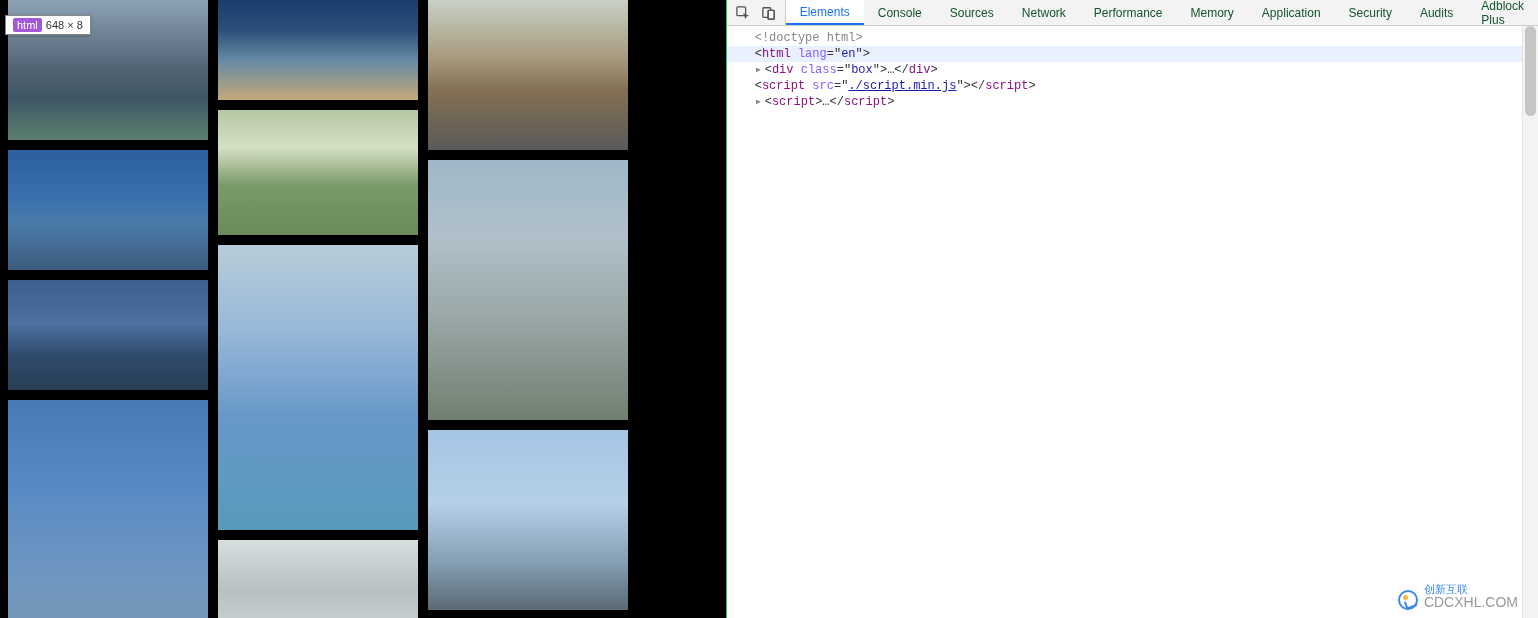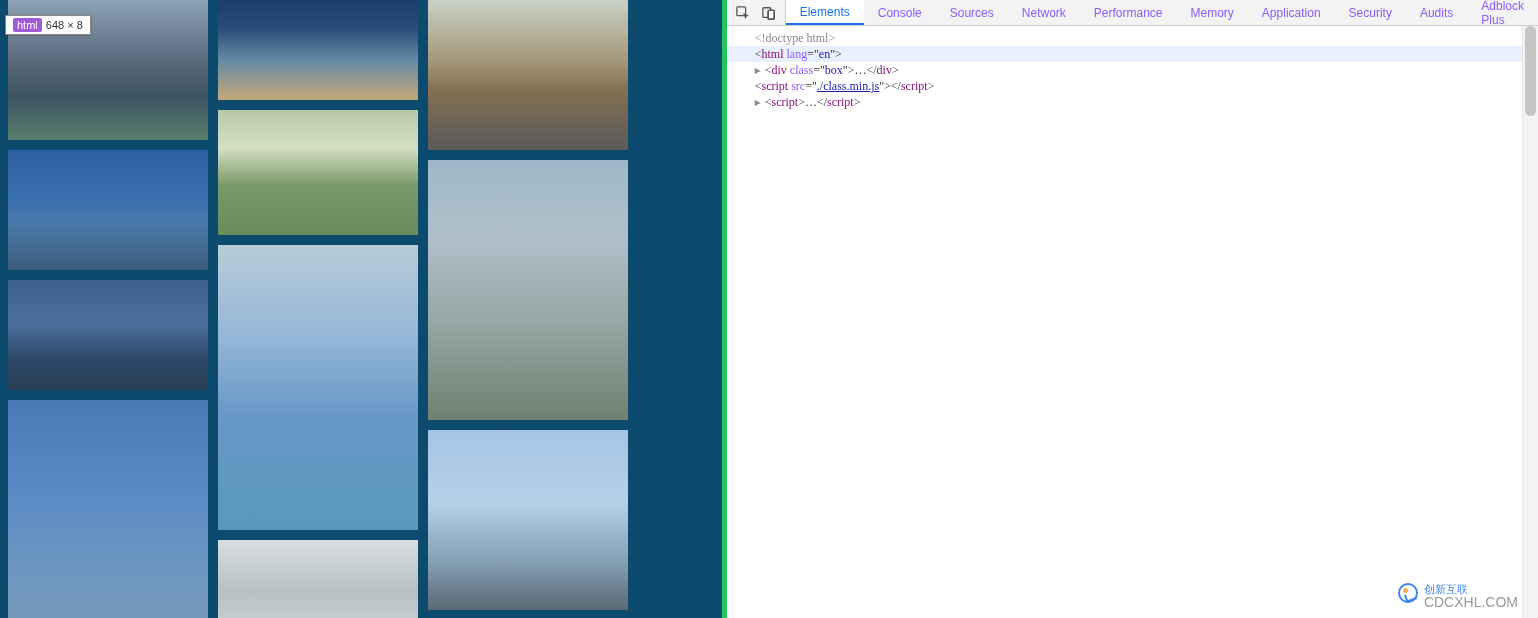--- a/index.html
+++ b/index.html
@@ -1,18 +1,18 @@
 <!DOCTYPE html>
 <html><head>
 <meta charset="utf-8">
 <style>
 *{margin:0;padding:0;box-sizing:border-box}
 body{font-family:-apple-system,BlinkMacSystemFont,"Segoe UI",Arial,sans-serif;font-size:12px;color:#333;height:618px;width:1538px;overflow:hidden;background:#fff}
 .layout{display:flex;height:100%}
-.left-pane{width:740px;height:100%;position:relative;background:#0c4a6e;overflow-y:auto;border-right:5px solid #22c55e}
+.left-pane{width:740px;height:100%;position:relative;background:#000000;overflow-y:auto;border-right:1px solid #22c55e}
 .left-pane::-webkit-scrollbar{width:16px}
 .left-pane::-webkit-scrollbar-track{background:#f0f0f0}
 .left-pane::-webkit-scrollbar-thumb{background:#c0c0c0;border-radius:8px}
 .tooltip{position:absolute;top:15px;left:5px;background:#fff;border:1px solid #888;padding:3px 7px;font-size:11px;color:#333;z-index:5;box-shadow:0 1px 3px rgba(0,0,0,.2)}
 .tooltip .tag{background:#a259d8;color:#fff;padding:1px 4px;border-radius:2px;margin-right:4px}
 .gallery{display:flex;gap:10px;padding:0 8px 8px 8px}
 .col{display:flex;flex-direction:column;gap:10px;width:200px}
 .ph{background:#666;position:relative;overflow:hidden}
 .ph::before{content:"";position:absolute;inset:0}
 .ph-1{height:140px;background:linear-gradient(180deg,#8da2b5 0%,#516273 50%,#3e5665 70%,#5a7f6e 100%)}
@@ -24,37 +24,37 @@
 .ph-7{height:285px;background:linear-gradient(180deg,#b8ccd8 0%,#98b8d8 30%,#6898c8 60%,#589abb 100%)}
 .ph-8{height:100px;background:linear-gradient(180deg,#d8dedf 0%,#b8c0c2 50%,#cfd5d5 100%)}
 .ph-9{height:150px;background:linear-gradient(180deg,#c8d0c5 0%,#a5987a 40%,#847053 60%,#5a5a5a 100%)}
 .ph-10{height:260px;background:linear-gradient(180deg,#9fb8c8 0%,#b0c0ca 30%,#9aa8a8 60%,#708070 100%)}
 .ph-11{height:180px;background:linear-gradient(180deg,#a5c5e5 0%,#b5d0e8 40%,#8aa5ba 70%,#5a6a75 100%)}
 .devtools{flex:1;background:#fff;display:flex;flex-direction:column;height:100%;position:relative}
 .tabs{display:flex;align-items:flex-end;height:26px;border-bottom:1px solid #ccc;background:#f3f3f3;font-size:12px;color:#555}
 .tool-icons{display:flex;align-items:center;padding:0 8px;gap:10px;border-right:1px solid #ccc;height:100%}
 .tool-icon{width:16px;height:16px;display:flex;align-items:center;justify-content:center;cursor:pointer}
 .tool-icon svg{width:14px;height:14px;stroke:#555;fill:none;stroke-width:1.5}
-.tab{padding:0 14px;height:100%;display:flex;align-items:center;cursor:pointer;color:#8b5cf6}
+.tab{padding:0 14px;height:100%;display:flex;align-items:center;cursor:pointer;color:#14532d}
 .tab.active{color:#1a73e8;border-bottom:2px solid #1a73e8;background:#fff}
-.dom{flex:1;padding:4px 0;font-family:Liberation Serif, serif;font-size:12px;line-height:16px;overflow:auto}
+.dom{flex:1;padding:4px 0;font-family:Liberation Mono, monospace;font-size:12px;line-height:16px;overflow:auto}
 .line{white-space:pre;padding:0 6px}
 .line.hl{background:#e8f0fe}
 .line.sel{background:#cde4ff}
 .gut{display:inline-block;width:22px;color:#888}
 .tri{color:#888;cursor:pointer;display:inline-block;width:10px}
 .t-tag{color:#881280}
 .t-attr{color:#8b5cf6}
 .t-val{color:#1a1aa6}
 .t-comm{color:#888}
 .t-link{color:#1a1aa6;text-decoration:underline}
 .t-sel{color:#888;font-style:italic}
 .scroll-right{position:absolute;right:0;top:26px;bottom:0;width:16px;background:#f3f3f3;border-left:1px solid #e5e5e5}
 .scroll-right::before{content:"";position:absolute;top:0;left:2px;right:2px;height:90px;background:#c5c5c5;border-radius:6px}
-.watermark{position:absolute;right:20px;bottom:8px;display:flex;align-items:flex-start;gap:6px;font-size:11px;color:#1a73e8;opacity:.85}
+.watermark{position:absolute;right:20px;bottom:8px;display:flex;align-items:flex-end;gap:6px;font-size:11px;color:#1a73e8;opacity:.85}
 .watermark .logo{width:20px;height:20px;border:2px solid #1a73e8;border-radius:50%;position:relative}
 .watermark .logo::before{content:"";position:absolute;left:3px;top:3px;width:5px;height:5px;background:#f5a623;border-radius:50%}
 .watermark .logo::after{content:"";position:absolute;left:5px;top:8px;width:9px;height:6px;border-left:2px solid #1a73e8;border-bottom:2px solid #1a73e8;transform:rotate(-20deg)}
 </style>
 </head>
 <body>
 
 <div class="layout">
   <div class="left-pane">
     <div class="tooltip">
@@ -107,21 +107,21 @@
       <div class="tab">Application</div>
       <div class="tab">Security</div>
       <div class="tab">Audits</div>
       <div class="tab">Adblock Plus</div>
     </div>
 
     <div class="dom">
       <div class="line"><span class="gut"></span><span class="t-comm">&lt;!doctype html&gt;</span></div>
       <div class="line hl"><span class="gut"></span>&lt;<span class="t-tag">html</span> <span class="t-attr">lang</span>="<span class="t-val">en</span>"&gt;</div>
       <div class="line"><span class="gut">    </span><span class="tri">▸</span>&lt;<span class="t-tag">div</span> <span class="t-attr">class</span>="<span class="t-val">box</span>"&gt;<span>…</span>&lt;/<span class="t-tag">div</span>&gt;</div>
-      <div class="line"><span class="gut">     </span>&lt;<span class="t-tag">script</span> <span class="t-attr">src</span>="<span class="t-link">./class.min.js</span>"&gt;&lt;/<span class="t-tag">script</span>&gt;</div>
+      <div class="line"><span class="gut">     </span>&lt;<span class="t-tag">script</span> <span class="t-attr">src</span>="<span class="t-link">./script.min.js</span>"&gt;&lt;/<span class="t-tag">script</span>&gt;</div>
       <div class="line"><span class="gut">    </span><span class="tri">▸</span>&lt;<span class="t-tag">script</span>&gt;<span>…</span>&lt;/<span class="t-tag">script</span>&gt;</div>
     </div>
 
     <div class="scroll-right"></div>
 
     <div class="watermark">
       <span class="logo"></span>
       <span style="display:flex;flex-direction:column;line-height:1.1">
         <span>创新互联</span>
         <span style="font-size:14px;color:#888">CDCXHL.COM</span>

